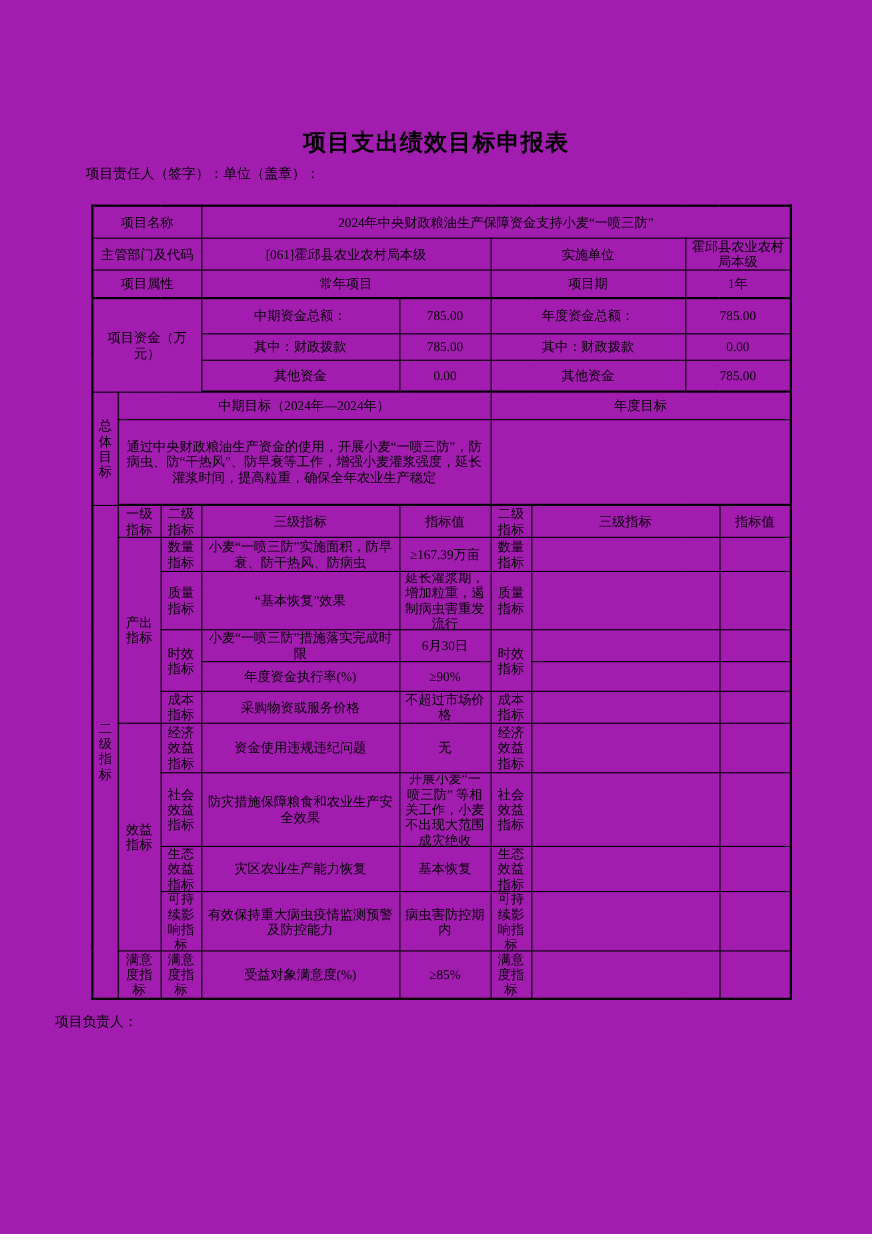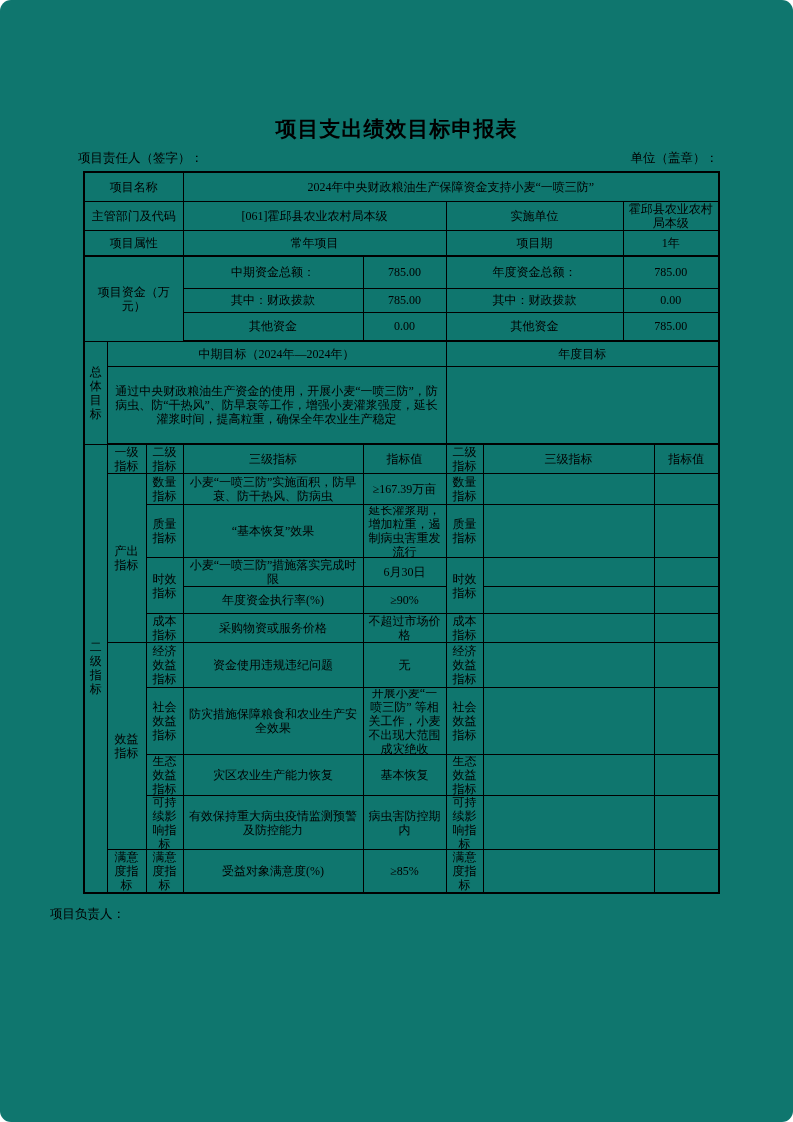--- a/index.html
+++ b/index.html
@@ -1,50 +1,48 @@
 <!DOCTYPE html>
 <html><head>
 <meta charset="utf-8">
 <style>
   html,body{margin:0;padding:0;background:#fff;}
   .page{
     position:relative;
     width:793px;height:1122px;
-    background:#0f766e;
+    background:#a21caf;
     color:#000;
     font-family:"Liberation Serif","DejaVu Serif",serif;
     font-size:12px;
     box-sizing:border-box;
     padding-top:116px;
     overflow:hidden;
-    border-radius:11px;
   }
   .title{
     text-align:center;
     font-size:21px;
     font-weight:bold;
     letter-spacing:1px;
     line-height:26px;
   }
   .subtitle{
     text-align:center;
     font-size:12.5px;
     margin-top:14px;
     line-height:15px;
   }
   .toprow{
     width:640px;
     margin:8px auto 0 78px;
     display:flex;
-    justify-content:space-between;
     font-size:12.5px;
     line-height:16px;
   }
   table.form{
-    margin:5px 0 0 83px;
+    margin:20px 0 0 83px;
     width:635px;
     border-collapse:collapse;
     table-layout:fixed;
     border:2px solid #000;
   }
   table.form td{
     border:1px solid #000;
     padding:0 3px;
     font-size:12px;
     line-height:14px;

